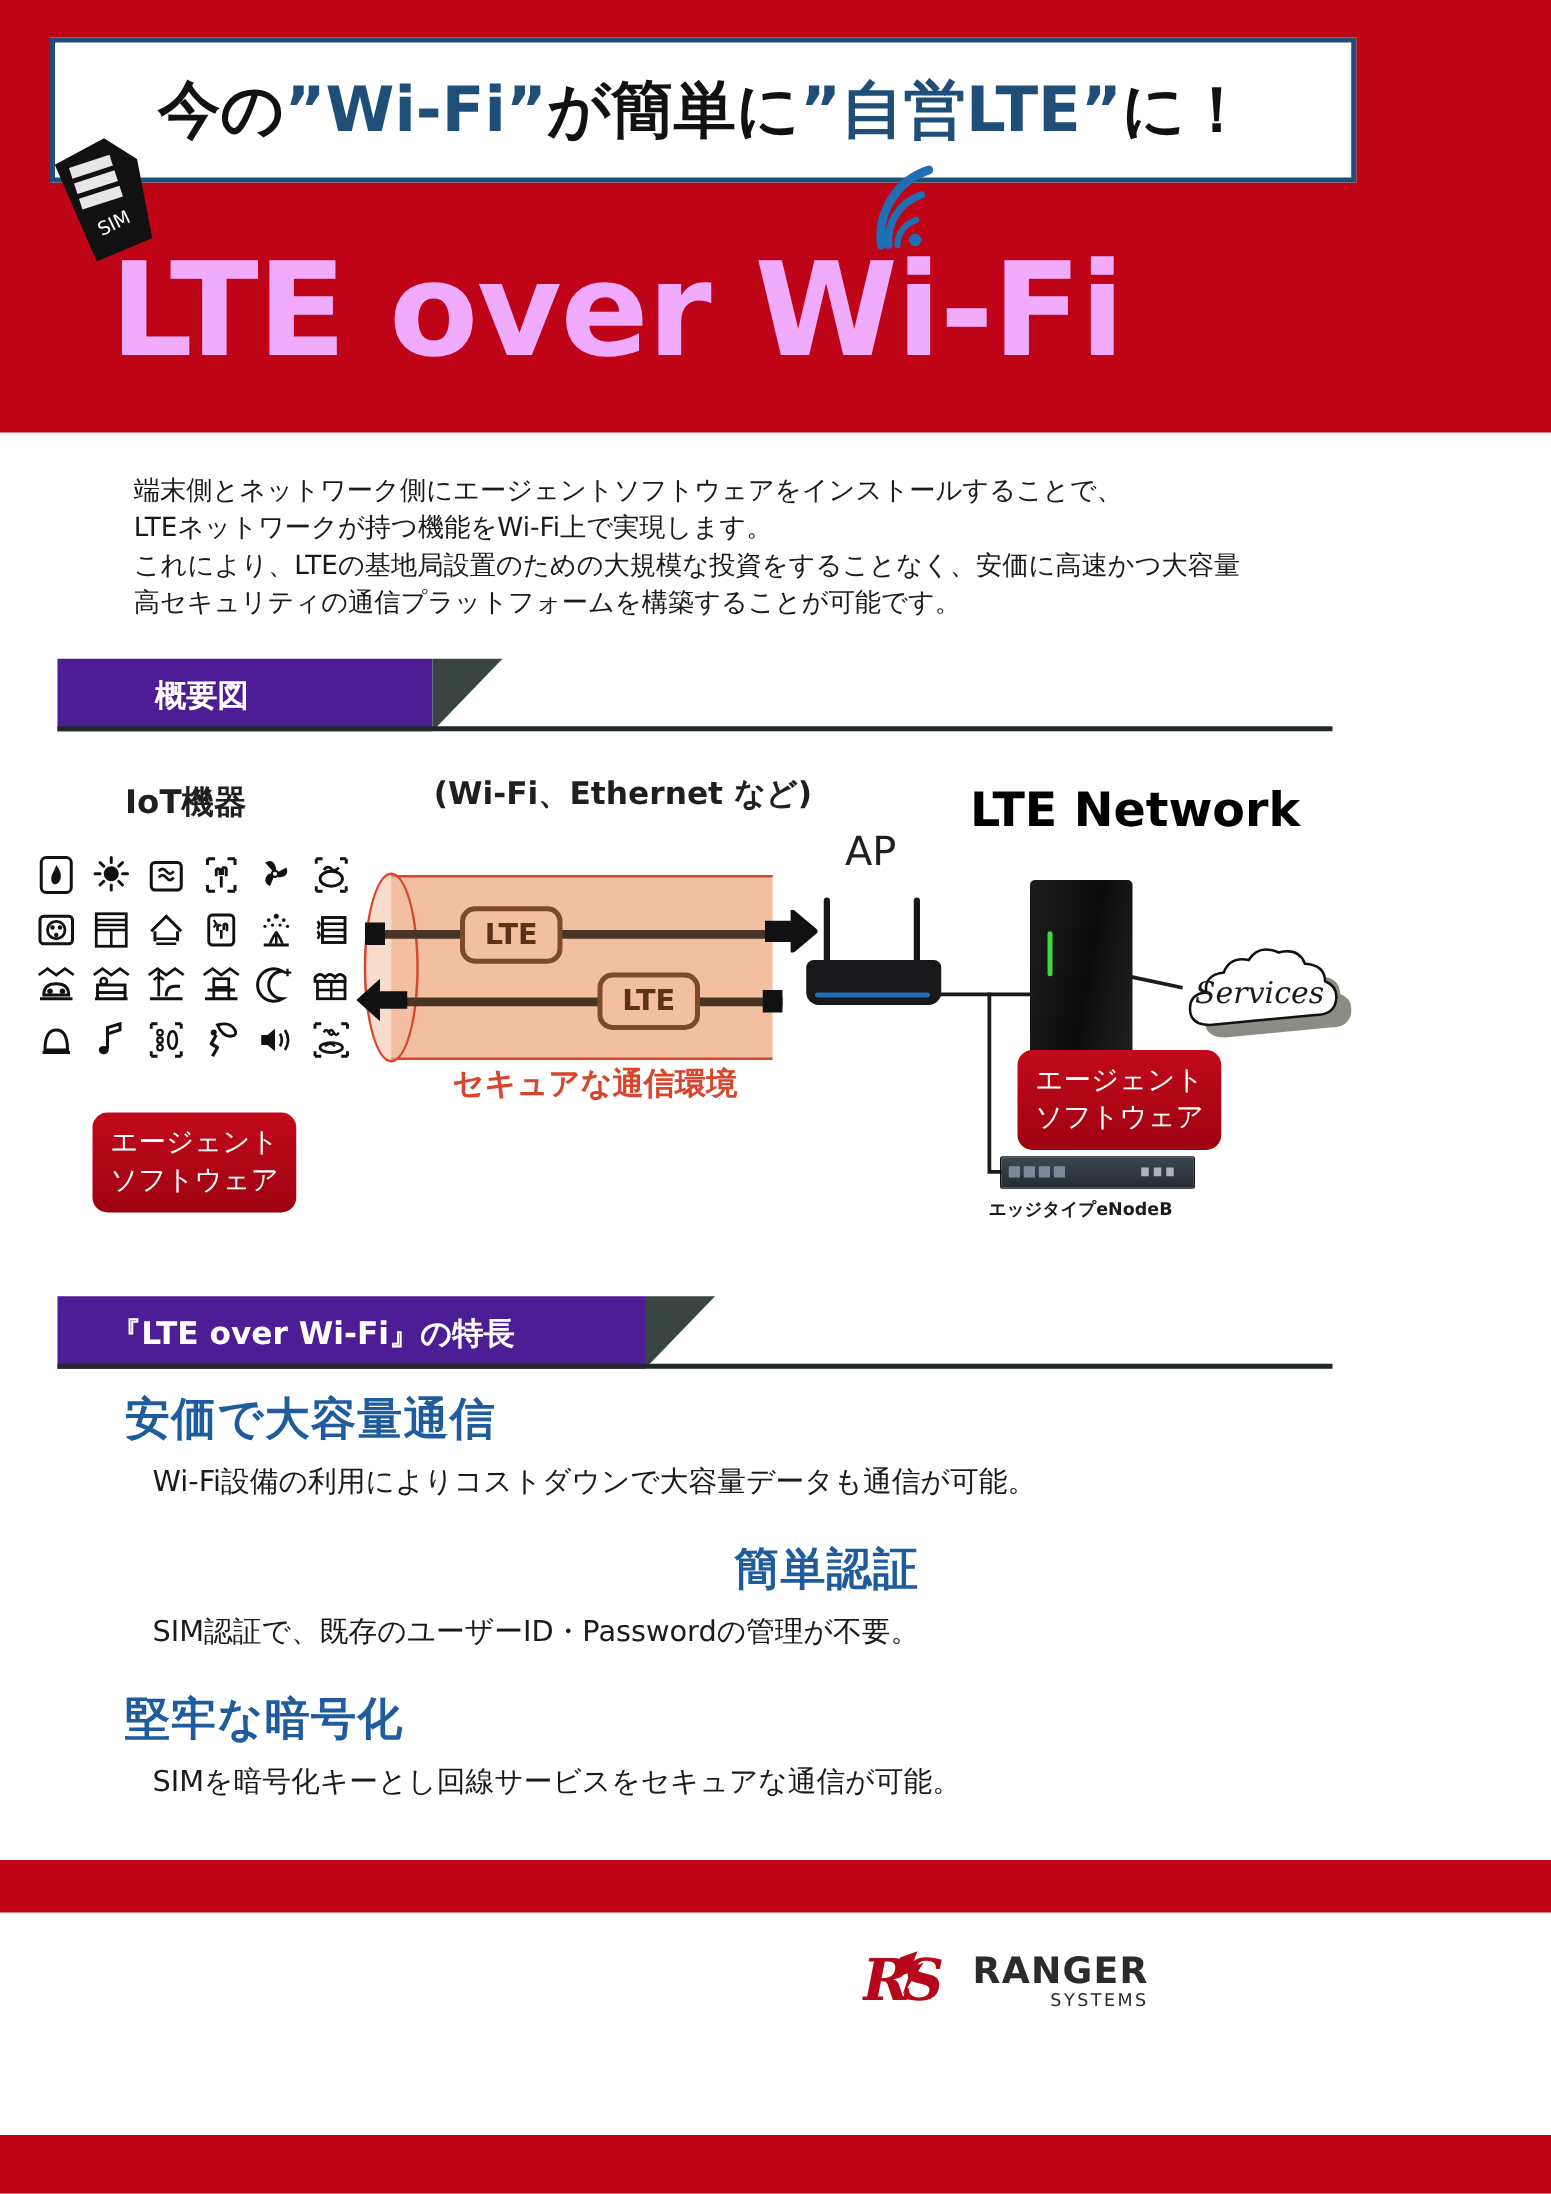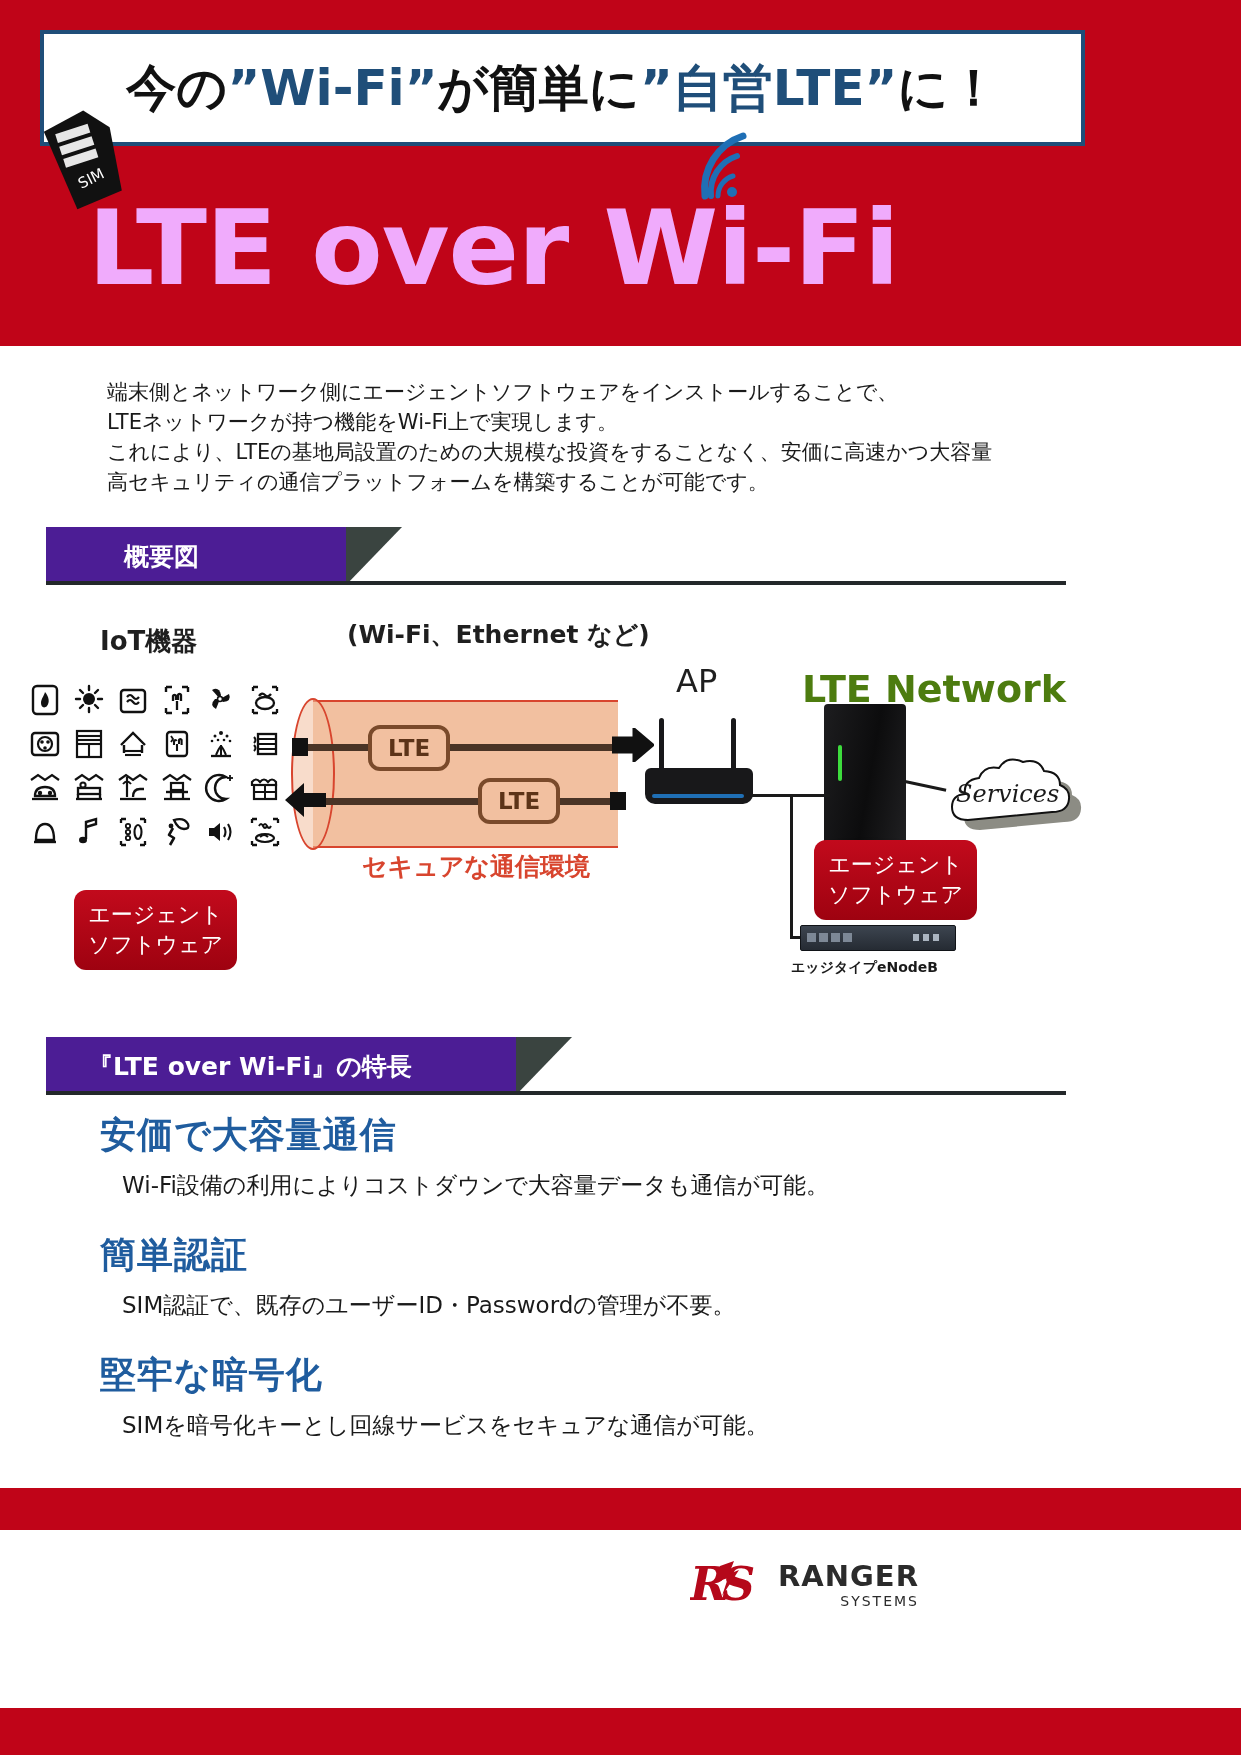--- a/index.html
+++ b/index.html
@@ -74,21 +74,21 @@
   .diagram { position: absolute; left: 0; top: 600px; width: 1105px; height: 420px; padding-left: 19px; }
 
   .dlabel {
     position: absolute;
     font-weight: 700; color: #1f1f1f; white-space: nowrap;
     font-family: "DejaVu Sans", "Liberation Sans", sans-serif;
   }
   .lbl-iot  { left: 100px;  top: 24px;  font-size: 26px; }
   .lbl-acc  { left: 347px;  top: 18px;  font-size: 25px; line-height: 33px; }
   .lbl-ap   { left: 676px;  top: 62px;  font-size: 32px; font-weight: 400; }
-  .lbl-lten { left: 802px;  top: 26px;  font-size: 38px; color: #4d7c0f; margin-top: 41px; }
+  .lbl-lten { left: 776px;  top: 26px;  font-size: 38px; color: #000000; }
 
   .icon-grid {
     position: absolute; left: 24px; top: 80px;
     width: 260px;
     display: grid; grid-template-columns: repeat(6, 1fr);
     gap: 4px 2px;
   }
   .icon-cell { width: 42px; height: 40px; display: flex; align-items: center; justify-content: center; }
 
   
@@ -588,21 +588,21 @@
   <span class="banner-label" style="margin-left:42px;">『LTE over Wi-Fi』の特長</span>
 </div>
 <div style="position:absolute;left:516px;top:1037px;width:0;height:0;border-top:58px solid #3a4440;border-right:56px solid transparent;"></div>
 <div class="banner-rule" style="left:46px; top:1091px; width:1020px;"></div>
 
 <div class="features">
   <div class="feat-block" style="top:6px;">
     <div class="feat-head">安価で大容量通信</div>
     <div class="feat-body">Wi-Fi設備の利用によりコストダウンで大容量データも通信が可能。</div>
   </div>
-  <div class="feat-block" style="top:126px;">
+  <div class="feat-block" style="top:126px;text-align:right;">
     <div class="feat-head">簡単認証</div>
     <div class="feat-body">SIM認証で、既存のユーザーID・Passwordの管理が不要。</div>
   </div>
   <div class="feat-block" style="top:246px;">
     <div class="feat-head">堅牢な暗号化</div>
     <div class="feat-body">SIMを暗号化キーとし回線サービスをセキュアな通信が可能。</div>
   </div>
 </div>
 
 <div class="footer"></div>

